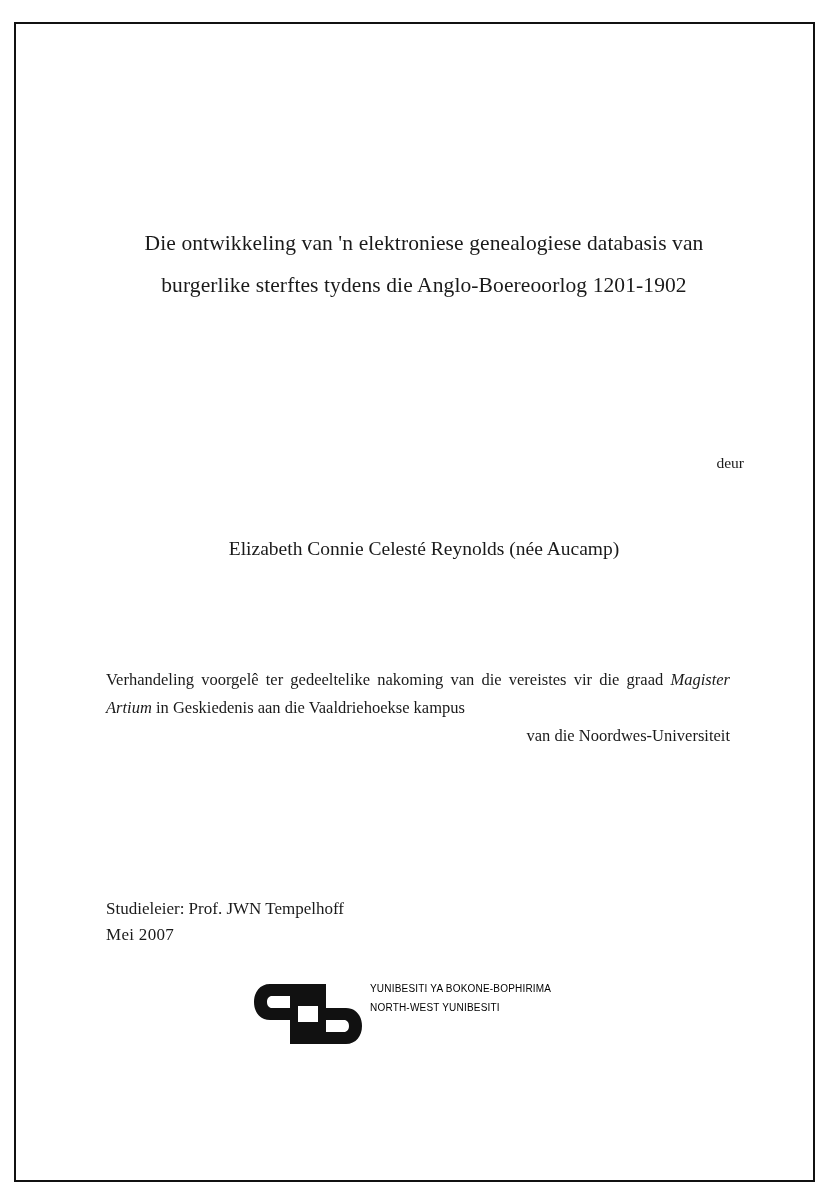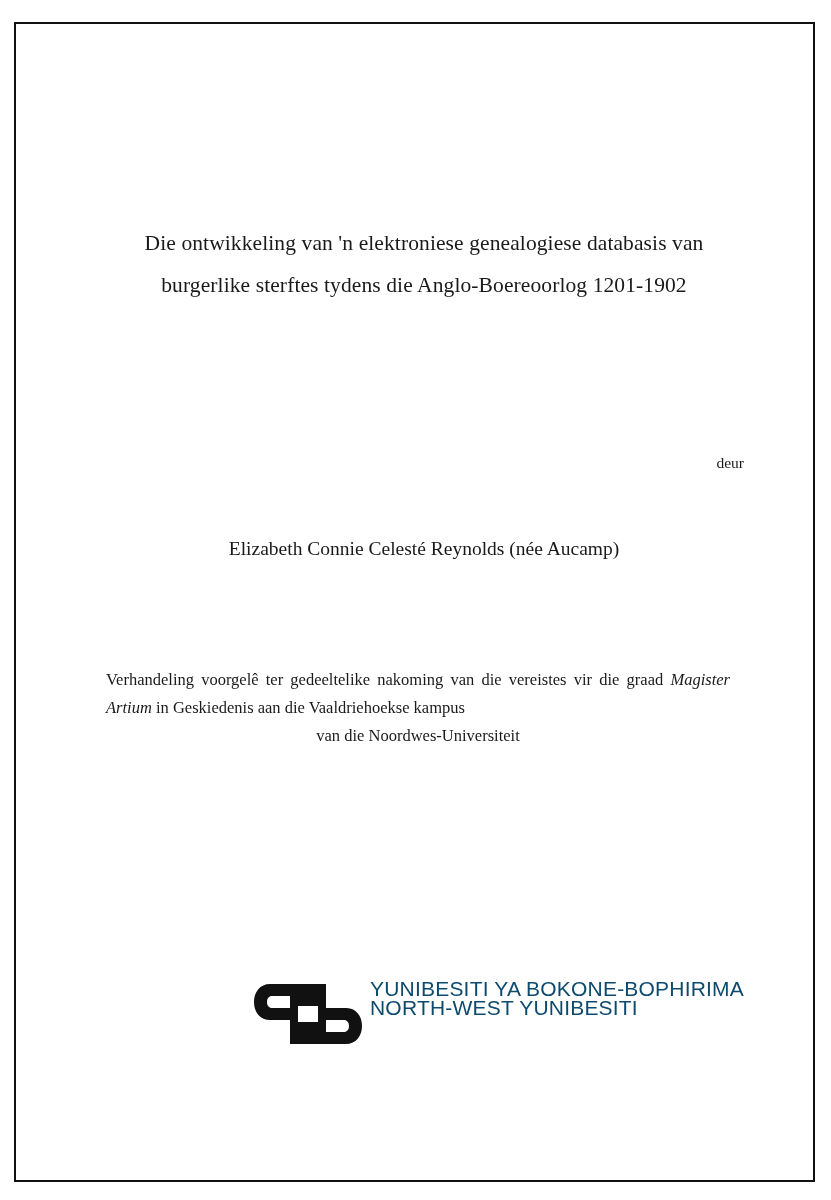--- a/index.html
+++ b/index.html
@@ -79,21 +79,21 @@
   .abstract {
     position: absolute;
     top: 640px;
     left: 2px;
     width: 624px;
     font-size: 16.5px;
     line-height: 28px;
     text-align: justify;
   }
   .abstract .last-line {
-    text-align: center;
+    text-align: right;
   }
   .abstract i {
     font-style: italic;
   }
   .supervisor {
     position: absolute;
     top: 870px;
     left: 2px;
     width: 620px;
     font-size: 17px;
@@ -116,24 +116,24 @@
     left: 0;
     top: 2px;
     width: 112px;
     height: 72px;
   }
   .logo-text {
     position: absolute;
     left: 118px;
     top: 4px;
     font-family: "Liberation Sans", sans-serif;
-    font-size: 21px;
+    font-size: 10px;
     line-height: 18.5px;
     letter-spacing: 0.2px;
-    color: #0c4a6e;
+    color: #000000;
     white-space: nowrap;
   }
   .logo-text span {
     display: block;
   }
 </style>
 </head>
 <body>
 
 <div class="page">
@@ -150,20 +150,24 @@
 
       <div class="deur">deur</div>
 
       <div class="author">Elizabeth Connie Celesté Reynolds (née Aucamp)</div>
 
       <div class="abstract">
         <span>Verhandeling voorgelê ter gedeeltelike nakoming van die vereistes vir die graad </span><i>Magister Artium</i><span> in Geskiedenis aan die Vaaldriehoekse kampus</span>
         <div class="last-line">van die Noordwes-Universiteit</div>
       </div>
 
+      <div class="supervisor">
+        <div>Studieleier: Prof. JWN Tempelhoff</div>
+        <span class="date">Mei 2007</span>
+      </div>
 
       <div class="logo-block">
         <div class="logo-mark">
           <svg viewBox="0 0 112 72" width="112" height="72" aria-hidden="true">
             <path d="M40 6 H18 C8 6 2 14 2 24 C2 34 8 42 18 42 H40 V30 H20 C17 30 15 27.5 15 24 C15 20.5 17 18 20 18 H40 Z" fill="#111111"></path>
             <path d="M72 30 H94 C104 30 110 38 110 48 C110 58 104 66 94 66 H72 V54 H92 C95 54 97 51.5 97 48 C97 44.5 95 42 92 42 H72 Z" fill="#111111"></path>
             <rect x="38" y="6" width="36" height="60" fill="#111111"></rect>
             <rect x="46" y="28" width="20" height="16" fill="#ffffff"></rect>
           </svg>
         </div>

